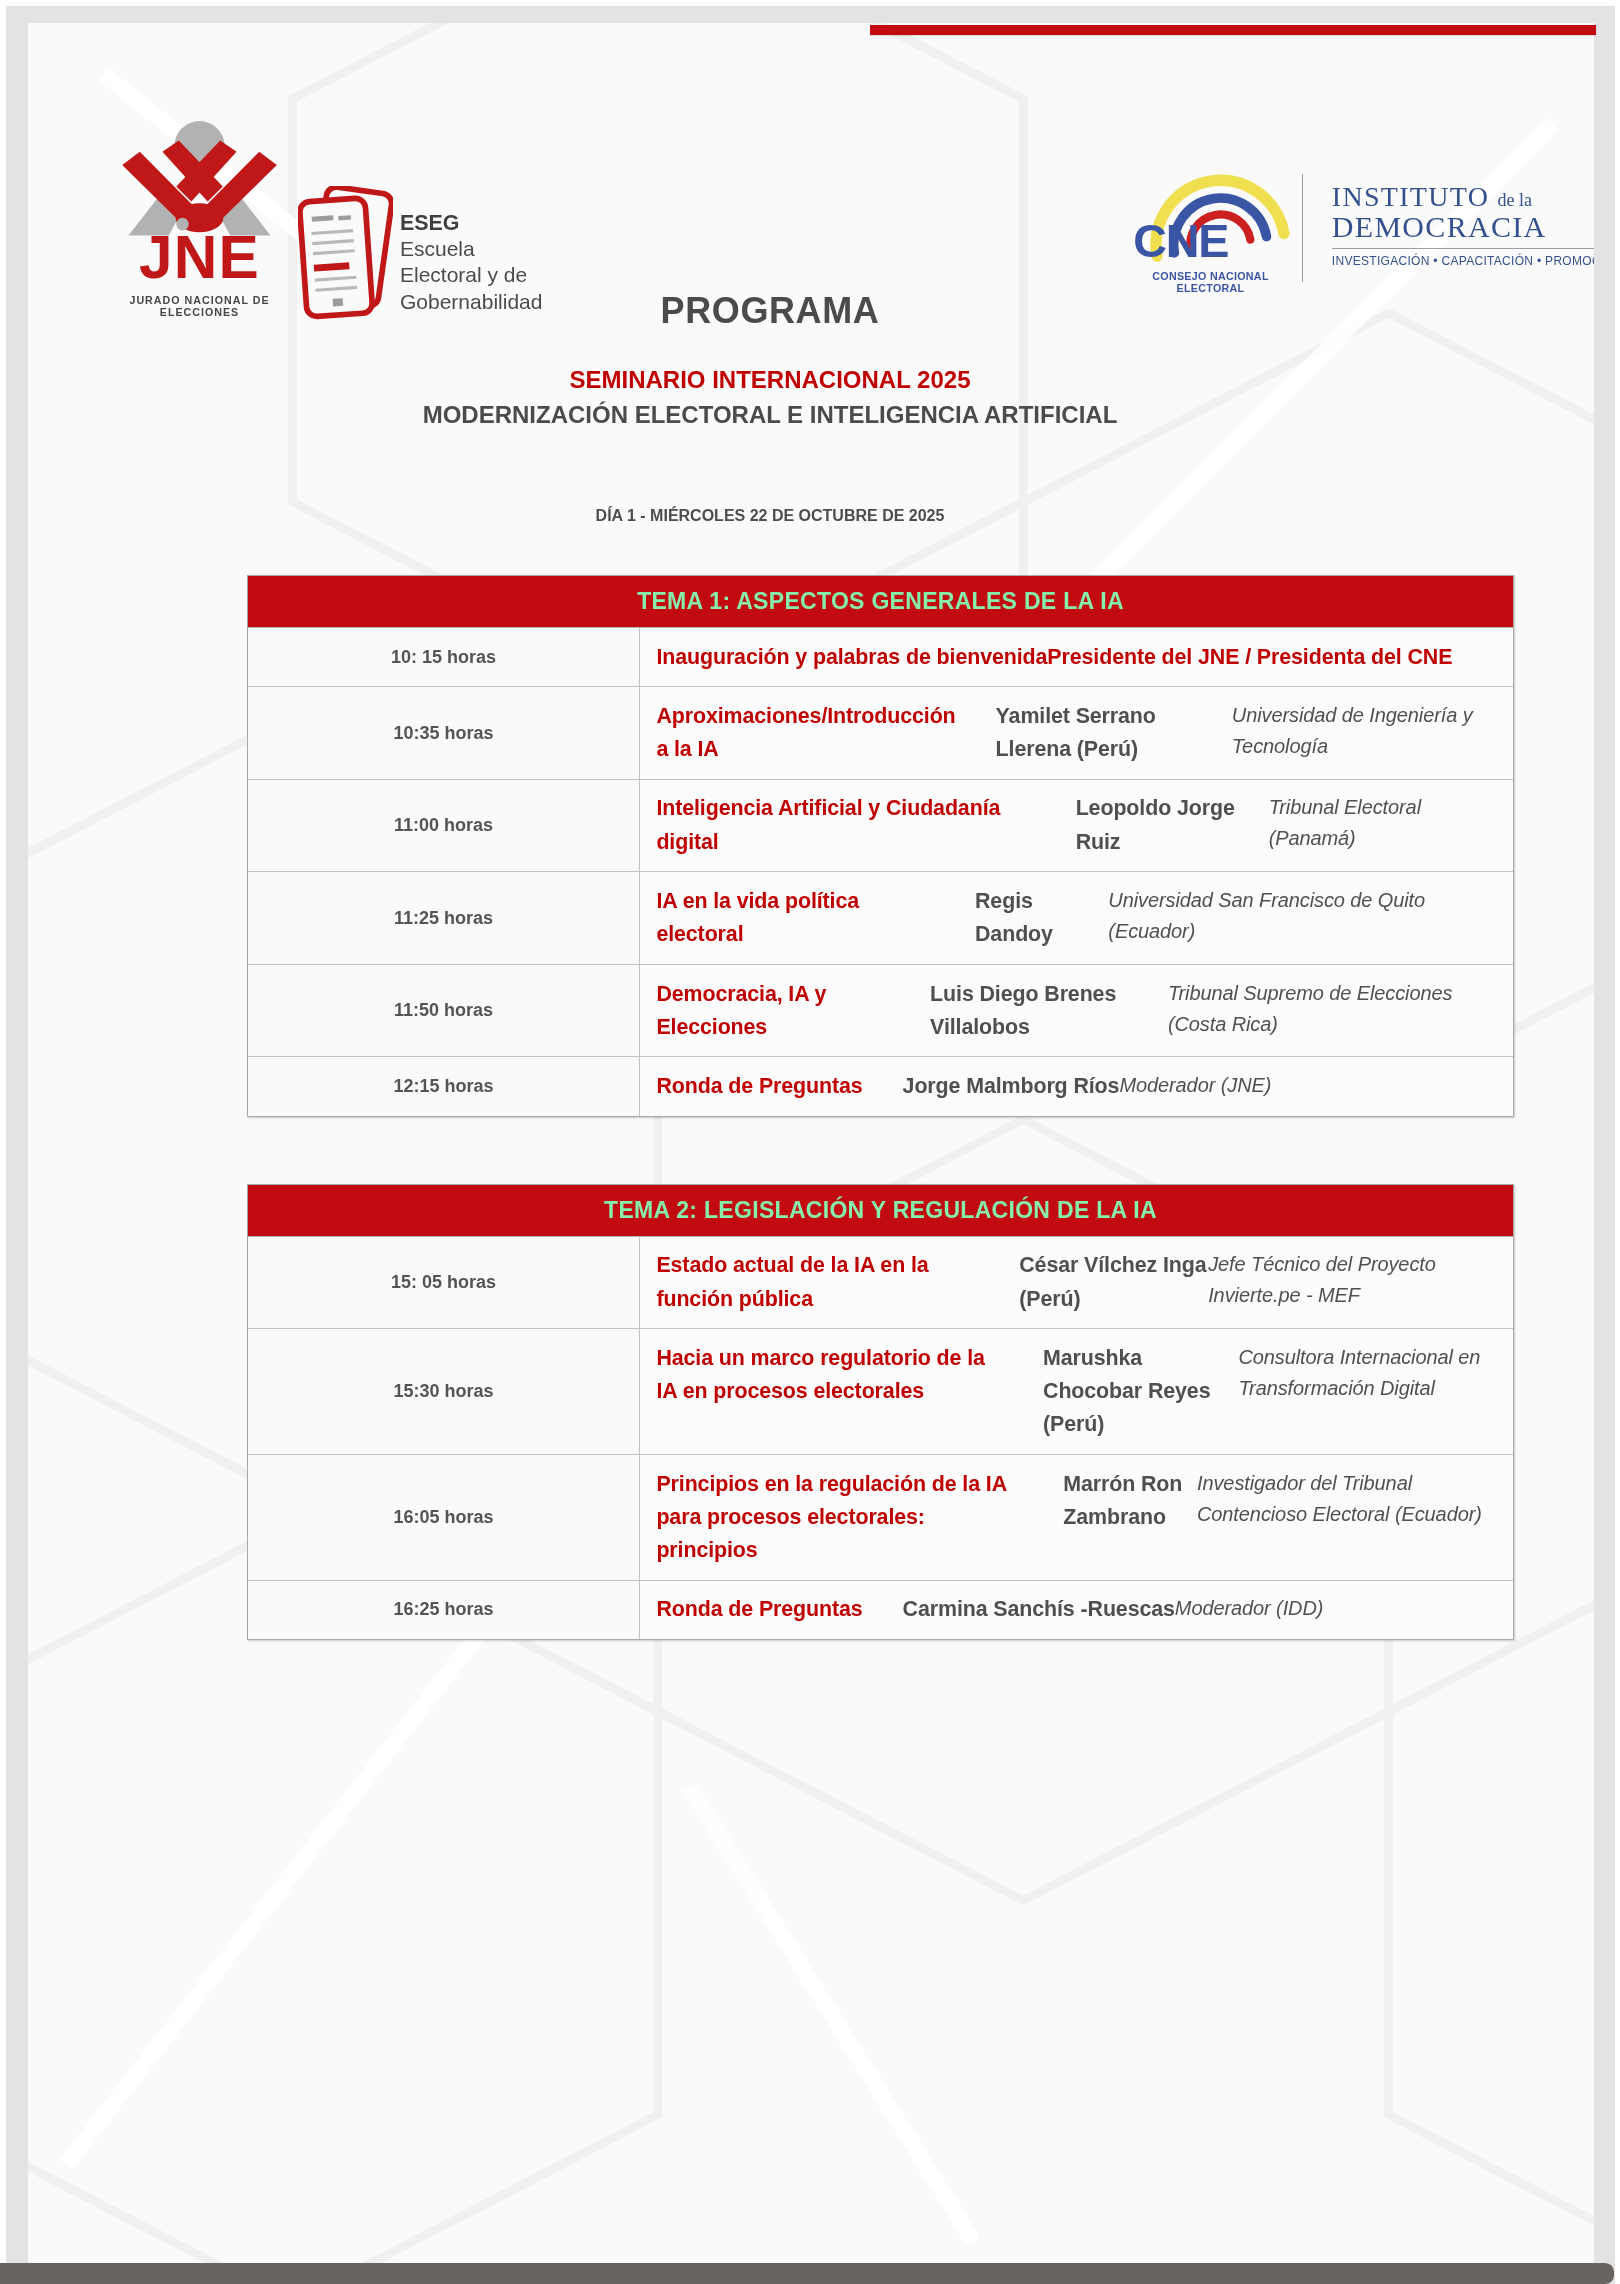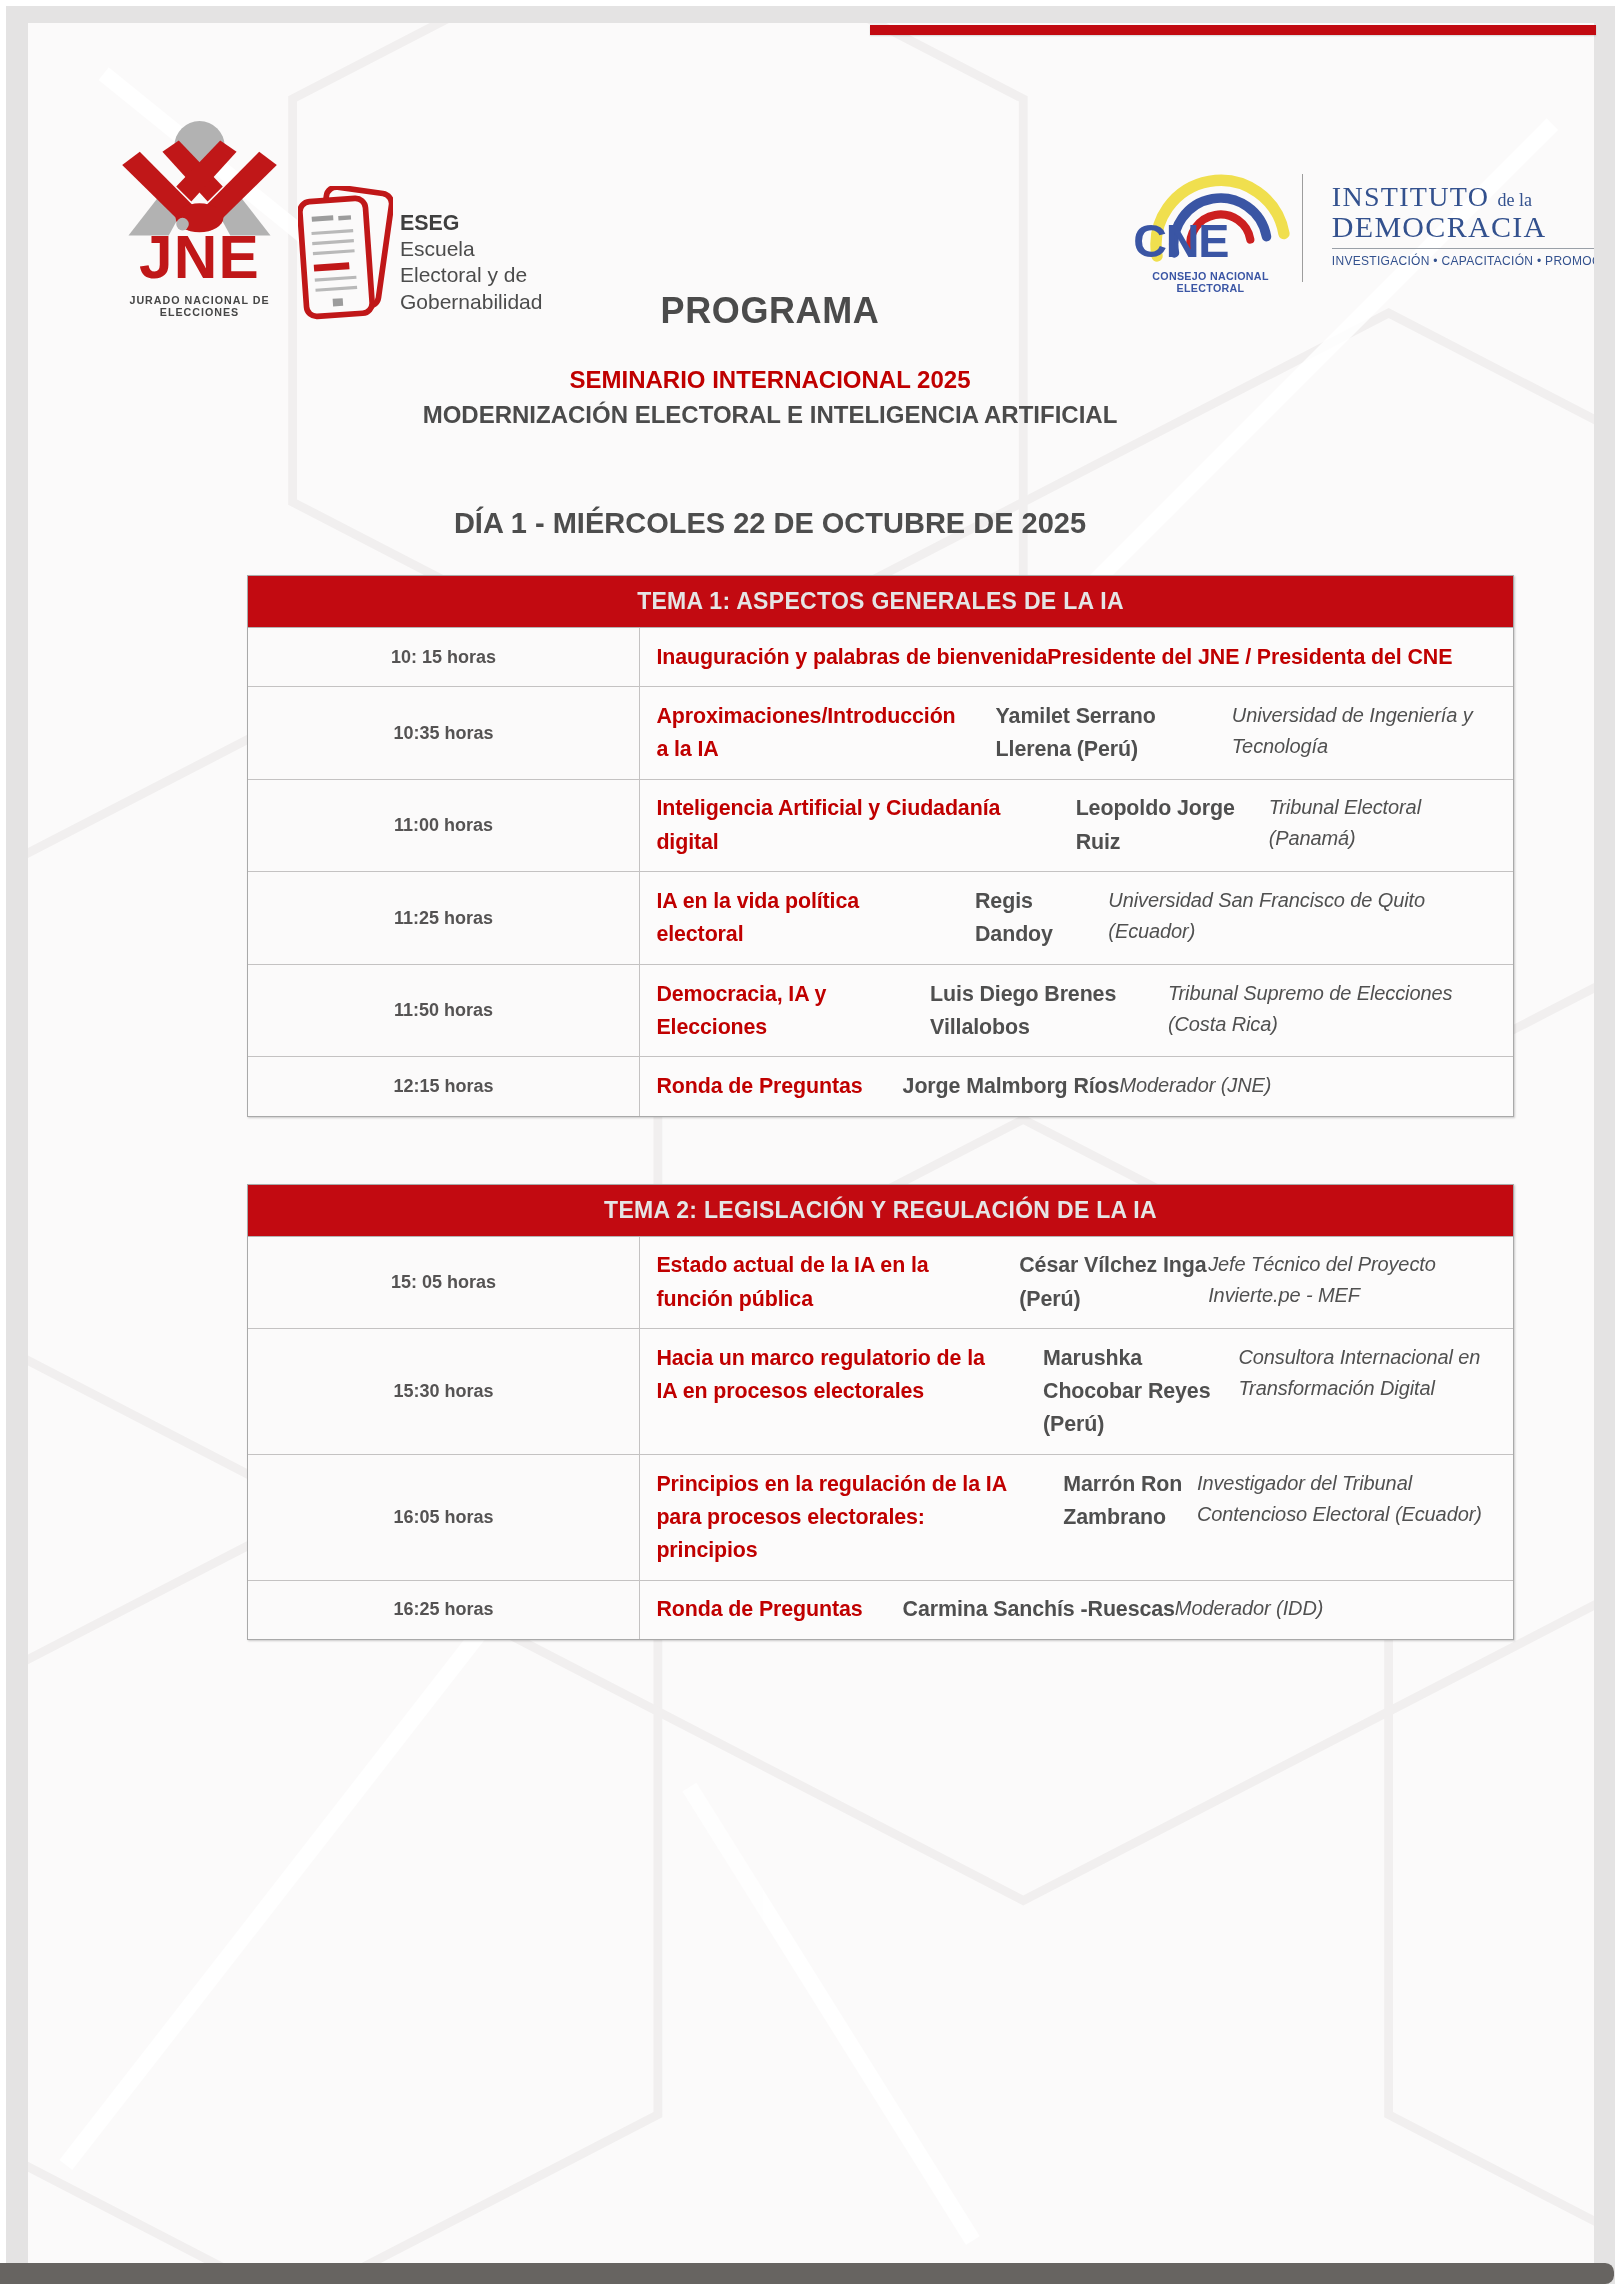--- a/index.html
+++ b/index.html
@@ -33,28 +33,28 @@
   .inst-rule { height:1.3px; background:#9aa0a8; margin:5px 0 5px 0; }
   .inst-tagline { color:#33518e; font-size:12px; letter-spacing:0.3px; white-space:nowrap; }
 
   
   .title-program, .title-seminar, .title-subtitle, .title-day {
     position:absolute; left:0; width:1428px; text-align:center; font-weight:bold;margin-left:28px;
   }
   .title-program  { top:267px; font-size:36px; color:#4b4b4b; letter-spacing:0.6px; }
   .title-seminar  { top:343px; font-size:24px; color:#c00000; }
   .title-subtitle { top:378px; font-size:24px; color:#4b4b4b; }
-  .title-day      { top:484px; font-size:29px; color:#4d4d4d; }
+  .title-day      { top:484px; font-size:16px; color:#4d4d4d; }
 
   
   .tables { position:absolute; left:219px; top:552px; width:1267px; }
   .tema-table { border:1.9px solid #a9a9a9; background:#fcfbfb; box-shadow:0.6px 1.3px 1.9px rgba(0,0,0,.2); }
   .tema-table + .tema-table { margin-top:67px; }
   .tema-header {
-    background:#c20a11; color:#e5e5e5; text-align:center;
+    background:#c20a11; color:#86efac; text-align:center;
     font-size:23px; font-weight:bold; letter-spacing:0.3px;
     padding:12px 0 12px 0; border-bottom:1.9px solid #b5b3b3;
   }
   .tema-row { display:flex; }
   .tema-row + .tema-row { border-top:1.9px solid #c4c2c2; }
   .time-cell {
     flex:0 0 391px; width:391px; display:flex; align-items:center; justify-content:center;
     font-size:18px; font-weight:bold; color:#555353; border-right:1.9px solid #c4c2c2;
     background:#fbfafa;
   }

